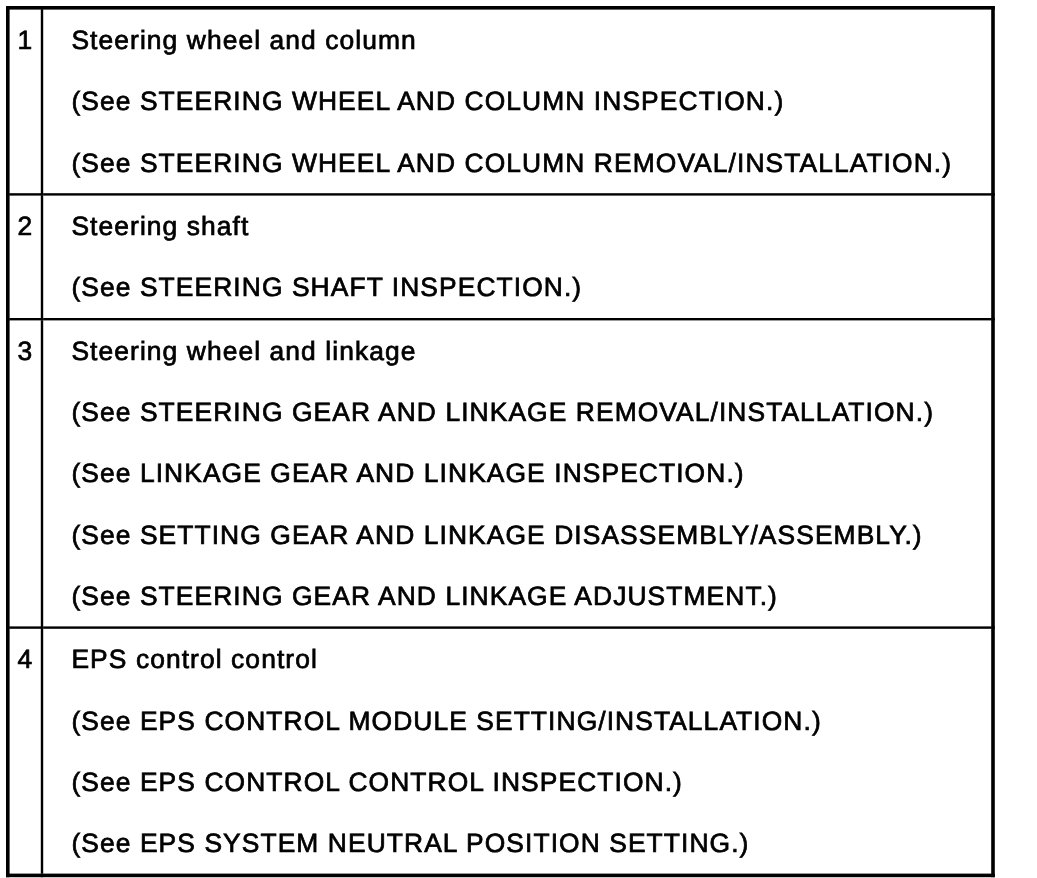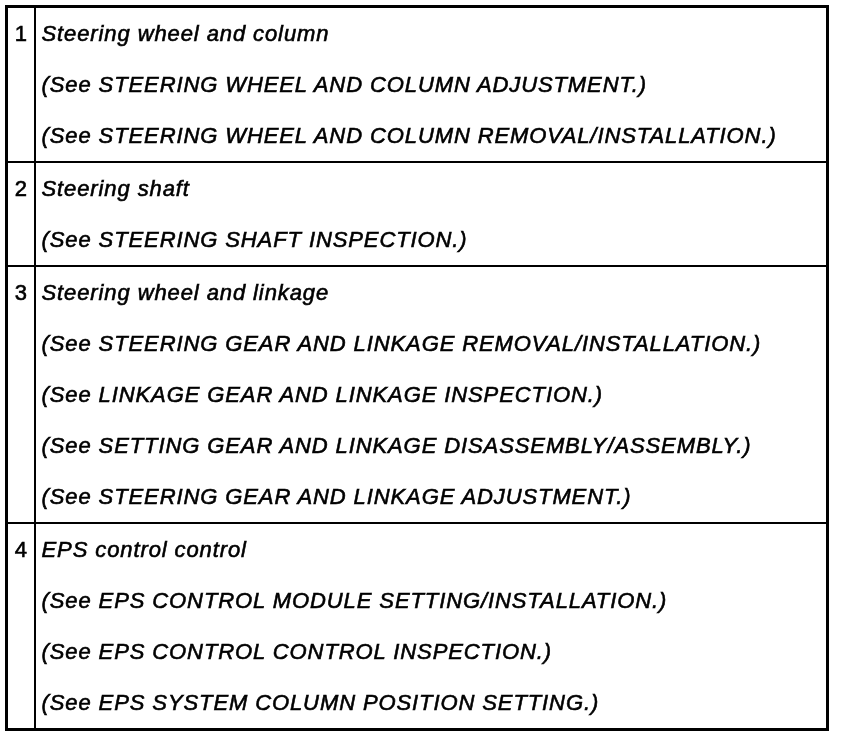--- a/index.html
+++ b/index.html
@@ -41,22 +41,21 @@
   table.parts-table {
     border-width: 3px;
   }
   td.num-cell {
     width: 28px;
     vertical-align: top;
     padding: 0;
   }
   td.desc-cell {
     vertical-align: top;
-    padding: 0 4px 0 6px;
-    font-style: italic;
+    padding: 0 4px 0 24px;
   }
   .line {
     height: 51px;
     display: flex;
     align-items: center;
     font-size: 22px;
     letter-spacing: 0.9px;
     white-space: nowrap;
     overflow: visible;
     -webkit-text-stroke: 0.6px var(--text-color);
@@ -72,21 +71,21 @@
 <div class="page">
   <div class="table-wrap">
     <table class="parts-table">
       <tbody id="rows">
   <tr>
     <td class="num-cell">
       <div class="line num">1</div>
     </td>
     <td class="desc-cell">
       <div class="line title">Steering wheel and column</div>
-    <div class="line ref">(See STEERING WHEEL AND COLUMN ADJUSTMENT.)</div>
+    <div class="line ref">(See STEERING WHEEL AND COLUMN INSPECTION.)</div>
               <div class="line ref">(See STEERING WHEEL AND COLUMN REMOVAL/INSTALLATION.)</div>
             </td>
   </tr>
 
   <tr>
     <td class="num-cell">
       <div class="line num">2</div>
     </td>
     <td class="desc-cell">
       <div class="line title">Steering shaft</div>
@@ -108,19 +107,19 @@
   </tr>
 
   <tr>
     <td class="num-cell">
       <div class="line num">4</div>
     </td>
     <td class="desc-cell">
       <div class="line title">EPS control control</div>
     <div class="line ref">(See EPS CONTROL MODULE SETTING/INSTALLATION.)</div>
               <div class="line ref">(See EPS CONTROL CONTROL INSPECTION.)</div>
-              <div class="line ref">(See EPS SYSTEM COLUMN POSITION SETTING.)</div>
+              <div class="line ref">(See EPS SYSTEM NEUTRAL POSITION SETTING.)</div>
             </td>
   </tr>
 </tbody>
     </table>
   </div>
 </div>
 
 </body></html>

